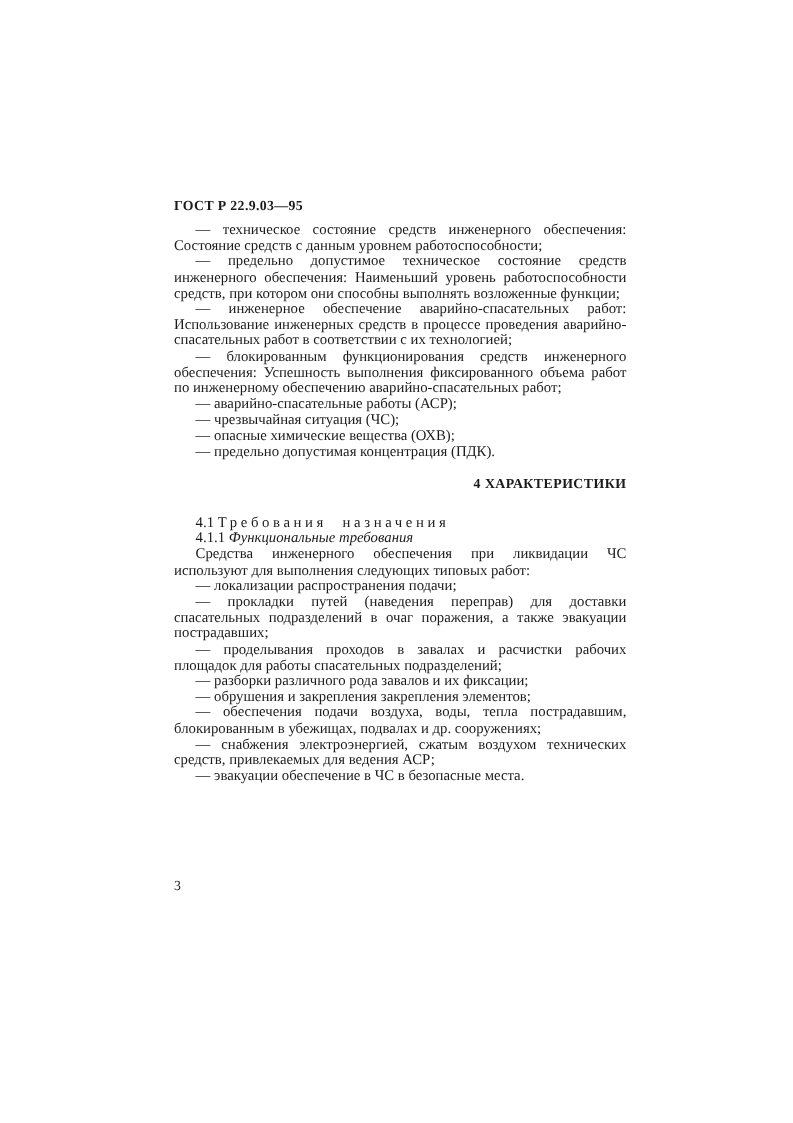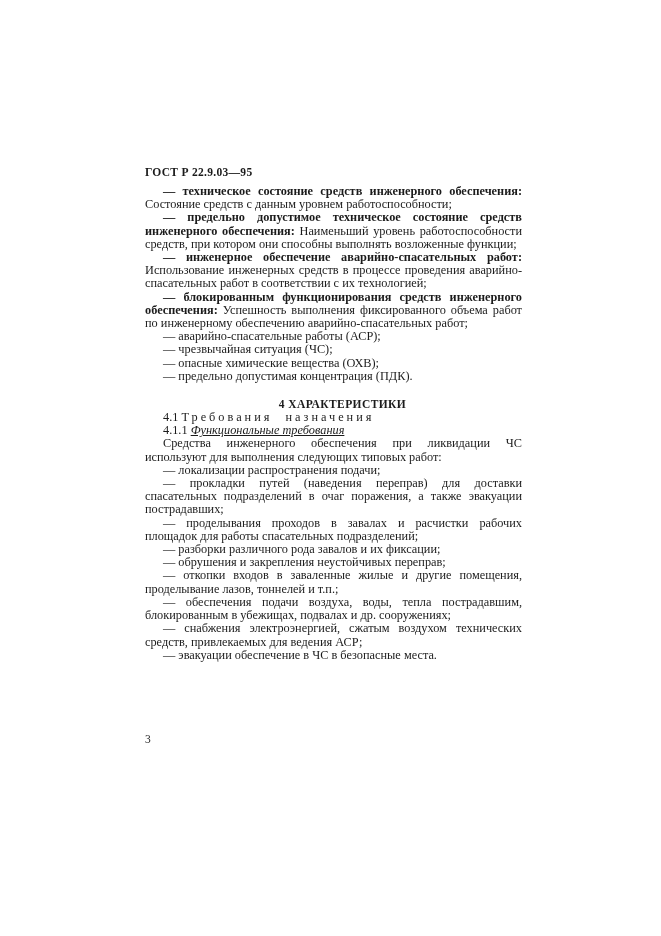--- a/index.html
+++ b/index.html
@@ -24,35 +24,35 @@
     font-size: 11.5px;
     letter-spacing: 0.3px;
     margin-bottom: 7px;
   }
   .para {
     font-size: 12.3px;
     line-height: 13.2px;
     text-align: justify;
     text-indent: 18px;
   }
-  .para .term { font-weight: bold; }
+  .para .term { font-weight: normal; }
   .section-heading {
     font-size: 11.5px;
     font-weight: bold;
     letter-spacing: 0.4px;
     text-indent: 18px;
-    text-align: center;
+    text-align: right;
     margin-top: 15px;
-    margin-bottom: 1px;
+    margin-bottom: 19px;
   }
   .clause-title-spaced {
     letter-spacing: 3px;
     word-spacing: 7px;
   }
-  .clause-title-italic { font-style: italic; text-decoration: underline; }
+  .clause-title-italic { font-style: italic; }
   .page-number {
     position: absolute;
     left: 145px;
     top: 733px;
     font-size: 11.5px;
     font-family: "Liberation Serif", serif;
     color: #1b1b1b;
   }
 </style>
 </head>
@@ -96,22 +96,21 @@
       <span>4.1.1</span>
       <span class="clause-title-italic">Функциональные требования</span>
     </p>
 
     <p class="para">Средства инженерного обеспечения при ликвидации ЧС используют для выполнения следующих типовых работ:</p>
 
     <p class="para">— локализации распространения подачи;</p>
     <p class="para">— прокладки путей (наведения переправ) для доставки спасательных подразделений в очаг поражения, а также эвакуации пострадавших;</p>
     <p class="para">— проделывания проходов в завалах и расчистки рабочих площадок для работы спасательных подразделений;</p>
     <p class="para">— разборки различного рода завалов и их фиксации;</p>
-    <p class="para">— обрушения и закрепления неустойчивых переправ;</p>
-    <p class="para">— откопки входов в заваленные жилые и другие помещения, проделывание лазов, тоннелей и т.п.;</p>
+    <p class="para">— обрушения и закрепления закрепления элементов;</p>
     <p class="para">— обеспечения подачи воздуха, воды, тепла пострадавшим, блокированным в убежищах, подвалах и др. сооружениях;</p>
     <p class="para">— снабжения электроэнергией, сжатым воздухом технических средств, привлекаемых для ведения АСР;</p>
     <p class="para">— эвакуации обеспечение в ЧС в безопасные места.</p>
 
 
   </div>
 
   <div class="page-number">3</div>
 </div>
 

